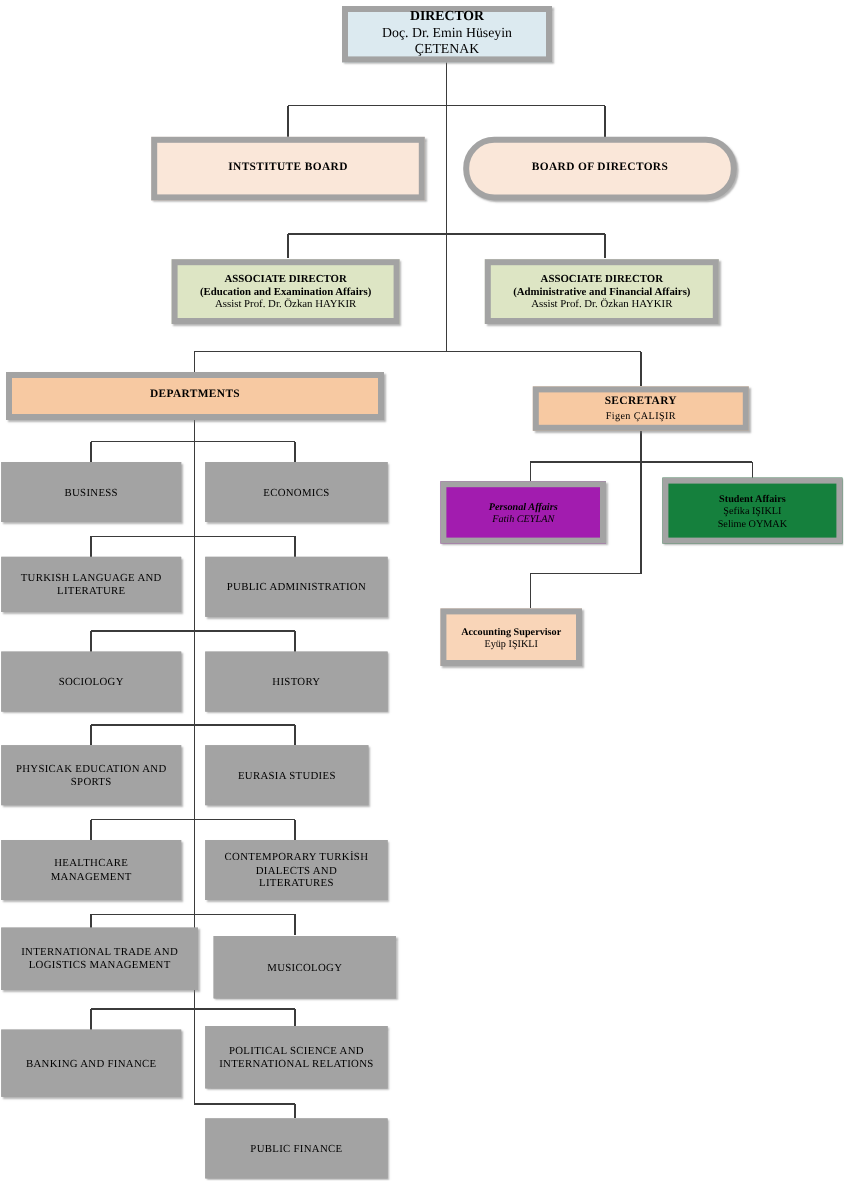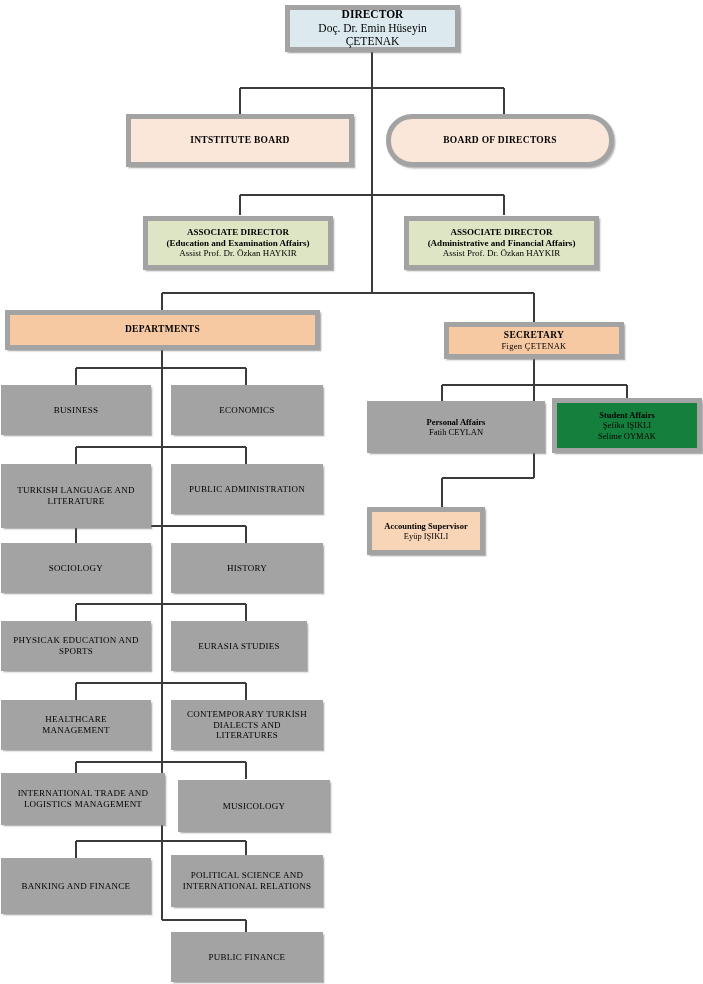--- a/index.html
+++ b/index.html
@@ -147,45 +147,45 @@
     <div class="ttl">(Administrative and Financial Affairs)</div>
     <div class="sub">Assist Prof. Dr. Özkan HAYKIR</div>
   </div>
 
   <div class="node c-orange t-head" style="left:5px; top:310px; width:315px; height:40px;">
     <div class="ttl">DEPARTMENTS</div>
   </div>
 
   <div class="node c-orange t-head" style="left:444px; top:322px; width:180px; height:37px;">
     <div class="ttl">SECRETARY</div>
-    <div class="sub t-staff">Figen ÇETENAK</div>
-  </div>
-
-  <div class="node c-peach t-staff" style="left:367px; top:401px; width:178px; height:52px; background:#a3a3a3;">
+    <div class="sub t-staff">Figen ÇALIŞIR</div>
+  </div>
+
+  <div class="node c-peach t-staff" style="left:367px; top:401px; width:138px; height:52px; background:#a21caf;font-style:italic;">
     <div class="ttl">Personal Affairs</div>
     <div class="sub">Fatih CEYLAN</div>
   </div>
   <div class="node c-peach t-staff" style="left:552px; top:398px; width:150px; height:55px; background:#15803d;">
     <div class="ttl">Student Affairs</div>
     <div class="sub">Şefika IŞIKLI</div>
     <div class="sub">Selime OYMAK</div>
   </div>
   <div class="node c-peach t-staff" style="left:367px; top:507px; width:118px; height:48px; background:#f9d5b8;">
     <div class="ttl">Accounting Supervisor</div>
     <div class="sub">Eyüp IŞIKLI</div>
   </div>
 
   <div class="node c-dept t-dept" style="left:1px; top:385px; width:150px; height:50px;">
     <div>BUSINESS</div>
   </div>
   <div class="node c-dept t-dept" style="left:171px; top:385px; width:152px; height:50px;">
     <div>ECONOMICS</div>
   </div>
 
-  <div class="node c-dept t-dept" style="left:1px; top:464px; width:150px; height:64px;">
+  <div class="node c-dept t-dept" style="left:1px; top:464px; width:150px; height:46px;">
     <div>TURKISH LANGUAGE AND LITERATURE</div>
   </div>
   <div class="node c-dept t-dept" style="left:171px; top:464px; width:152px; height:50px;">
     <div>PUBLIC ADMINISTRATION</div>
   </div>
 
   <div class="node c-dept t-dept" style="left:1px; top:543px; width:150px; height:50px;">
     <div>SOCIOLOGY</div>
   </div>
   <div class="node c-dept t-dept" style="left:171px; top:543px; width:152px; height:50px;">

